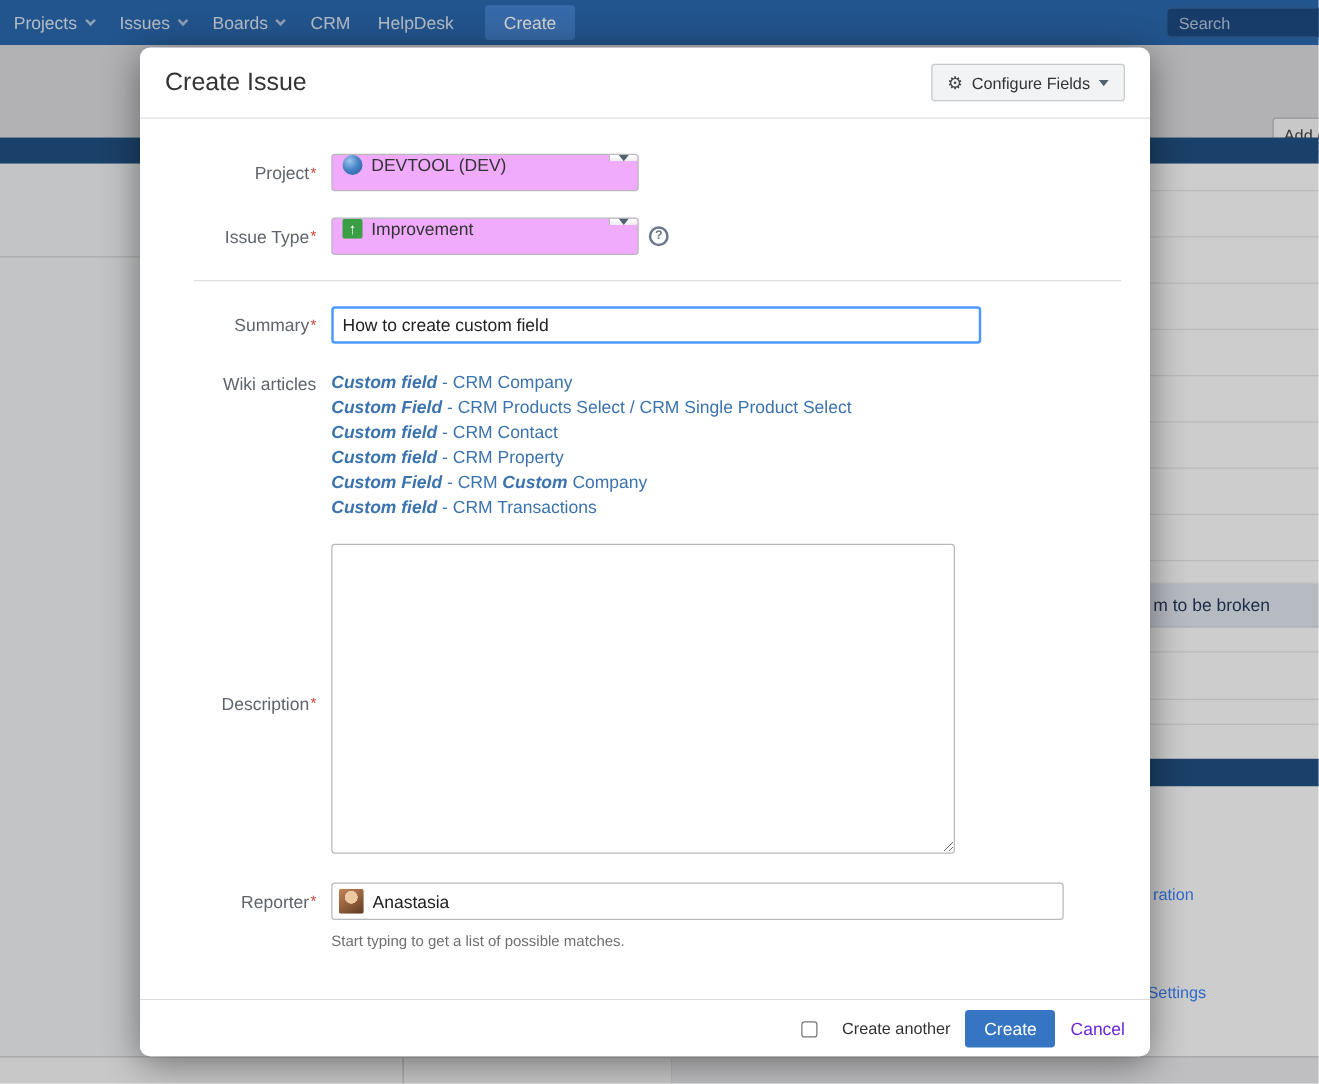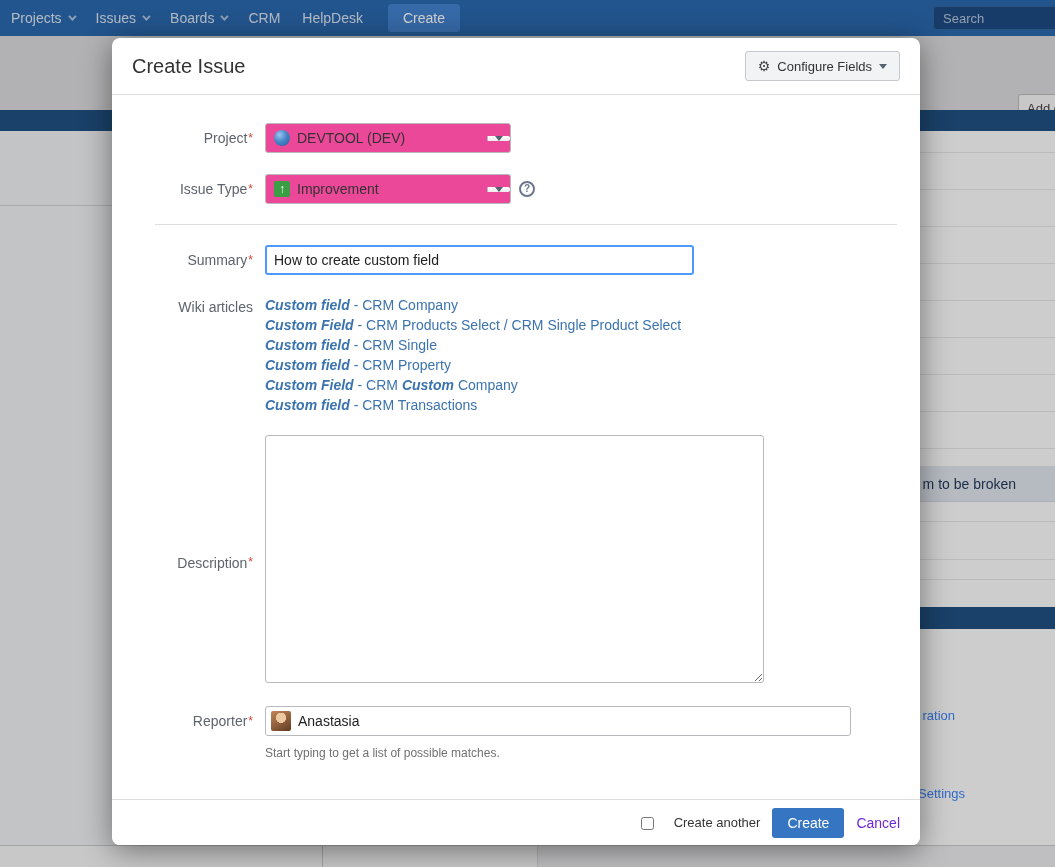--- a/index.html
+++ b/index.html
@@ -47,31 +47,31 @@
 
   .modal-body { flex:1 1 auto; padding-top:28px; overflow:hidden; }
   .form-row { display:flex; }
   .mb20 { margin-bottom:20px; } .mb21 { margin-bottom:21px; } .mb23 { margin-bottom:23px;align-items:center; } .mb8 { margin-bottom:8px; }
   .form-label { flex:0 0 153px; width:153px; text-align:right; padding-right:12px; font-size:14px; color:#5e646c; }
   .form-label.middle { line-height:30px; }
   .form-label.top { padding-top:2px; line-height:20px; }
   .form-label.toppad { padding-top:8px; }
   .req { color:#d04437; margin-left:1px; font-size:12px; vertical-align:top; }
 
-  .select-box { display:flex; align-items:center; width:246px; height:30px; border:1px solid #b7b9bc; border-radius:3px; background:#ec4899; cursor:pointer; }
+  .select-box { display:flex; align-items:flex-start; width:246px; height:30px; border:1px solid #b7b9bc; border-radius:3px; background:#f0abfc; cursor:pointer; }
   .select-value { flex:1; display:flex; align-items:center; gap:7px; padding:0 8px; font-size:14px; color:#333; white-space:nowrap; overflow:hidden; }
   .select-arrow { flex:0 0 23px; border-left:1px solid #b7b9bc; background:linear-gradient(#ffffff,#ececec); display:flex; align-items:center; justify-content:center; border-radius:0 2px 2px 0; }
   .proj-icon { width:16px; height:16px; border-radius:50%; background:radial-gradient(circle at 35% 30%, #9cc6ef 0%, #4a86c8 45%, #235a9b 100%); flex:0 0 16px; }
   .impr-icon { width:16px; height:16px; border-radius:2px; background:#3a9e44; color:#fff; font-size:12px; line-height:16px; text-align:center; flex:0 0 16px; font-weight:bold; }
   .help-icon { width:16px; height:16px; border-radius:50%; border:2px solid #6b778c; color:#6b778c; font-size:10px; font-weight:bold; line-height:12px; text-align:center; margin-left:8px; align-self:center; cursor:pointer; }
   .control-line { display:flex; }
 
   .divider { border:none; border-top:1px solid #ddd; margin:20px 23px 20px 43px; }
 
-  .text-input { width:429px; height:30px; border:1px solid #b7b9bc; border-radius:3px; font-size:14px; padding:0 8px; color:#222; font-family:inherit; }
+  .text-input { width:520px; height:30px; border:1px solid #b7b9bc; border-radius:3px; font-size:14px; padding:0 8px; color:#222; font-family:inherit; }
   .text-input.focused { border:2px solid #4c9aff; outline:none; padding:0 7px; }
 
   .wiki-links { display:flex; flex-direction:column; font-size:14px; line-height:20px; }
   .wiki-link { color:#3b73af; text-decoration:none; }
   .wiki-link b { font-weight:bold;font-style:italic; }
 
   .desc-area { width:499px; height:248px; border:1px solid #b7b9bc; border-radius:3px; font-family:inherit; font-size:14px; padding:6px 8px; color:#222; resize:both; }
 
   .user-input { width:586px; height:30px; border:1px solid #b7b9bc; border-radius:3px; display:flex; align-items:center; gap:7px; padding:0 5px; }
   .avatar { width:20px; height:20px; border-radius:2px; flex:0 0 20px;
@@ -196,21 +196,21 @@
       <div class="form-row mb20">
         <div class="form-label middle"><span>Summary</span><span class="req">*</span></div>
         <input class="text-input focused" value="How to create custom field" style="">
       </div>
 
       <div class="form-row mb20">
         <div class="form-label top">Wiki articles</div>
         <div class="wiki-links">
           <a class="wiki-link"><b>Custom field</b><span> - CRM Company</span></a>
           <a class="wiki-link"><b>Custom Field</b><span> - CRM Products Select / CRM Single Product Select</span></a>
-          <a class="wiki-link"><b>Custom field</b><span> - CRM Single</span></a>
+          <a class="wiki-link"><b>Custom field</b><span> - CRM Contact</span></a>
           <a class="wiki-link"><b>Custom field</b><span> - CRM Property</span></a>
           <a class="wiki-link"><b>Custom Field</b><span> - CRM </span><b>Custom</b><span> Company</span></a>
           <a class="wiki-link"><b>Custom field</b><span> - CRM Transactions</span></a>
         </div>
       </div>
 
       <div class="form-row mb23">
         <div class="form-label toppad"><span>Description</span><span class="req">*</span></div>
         <textarea class="desc-area" style=""></textarea>
       </div>

